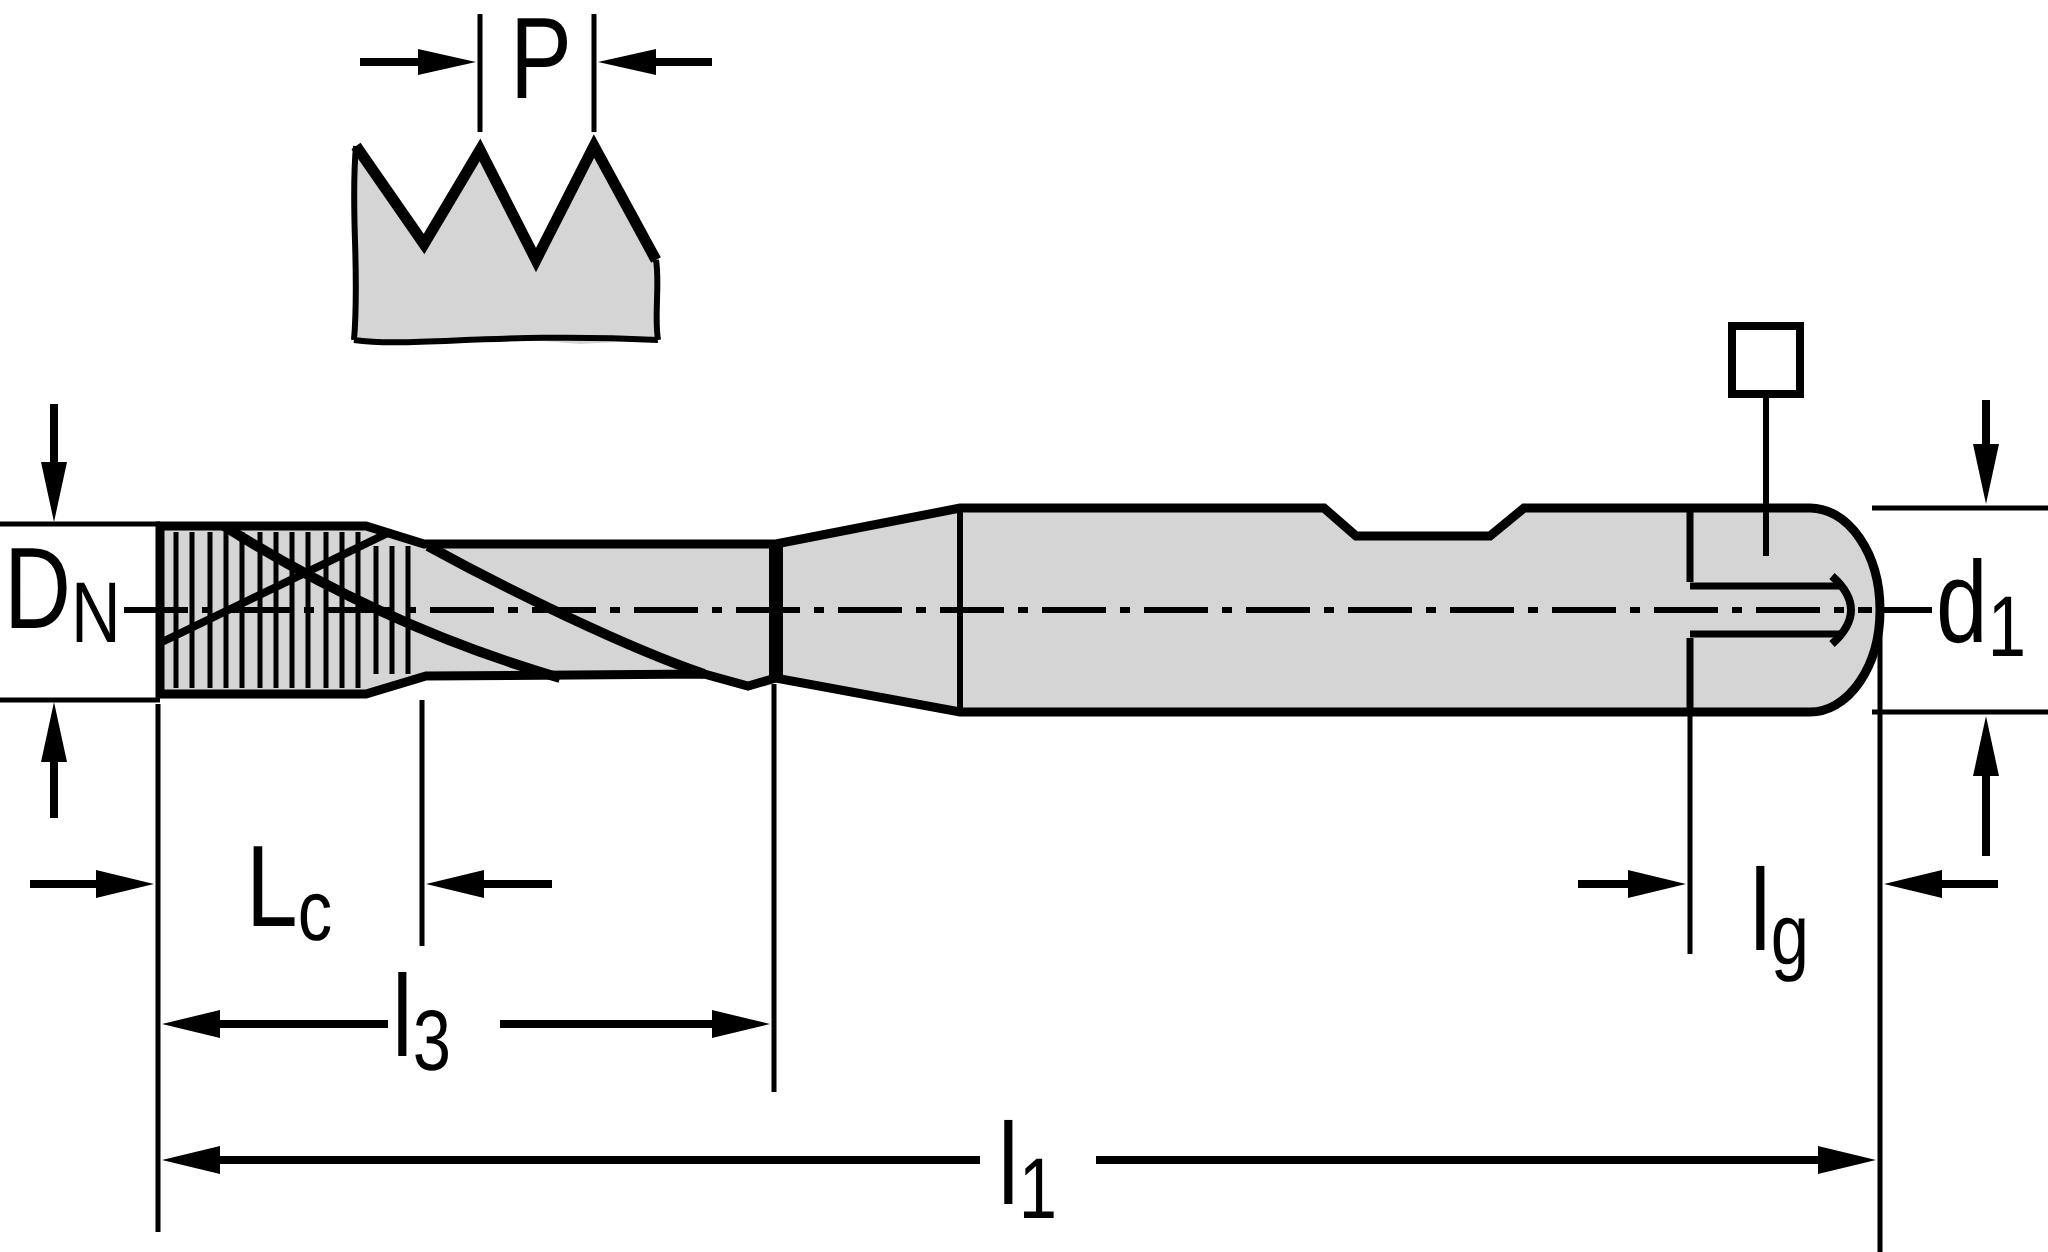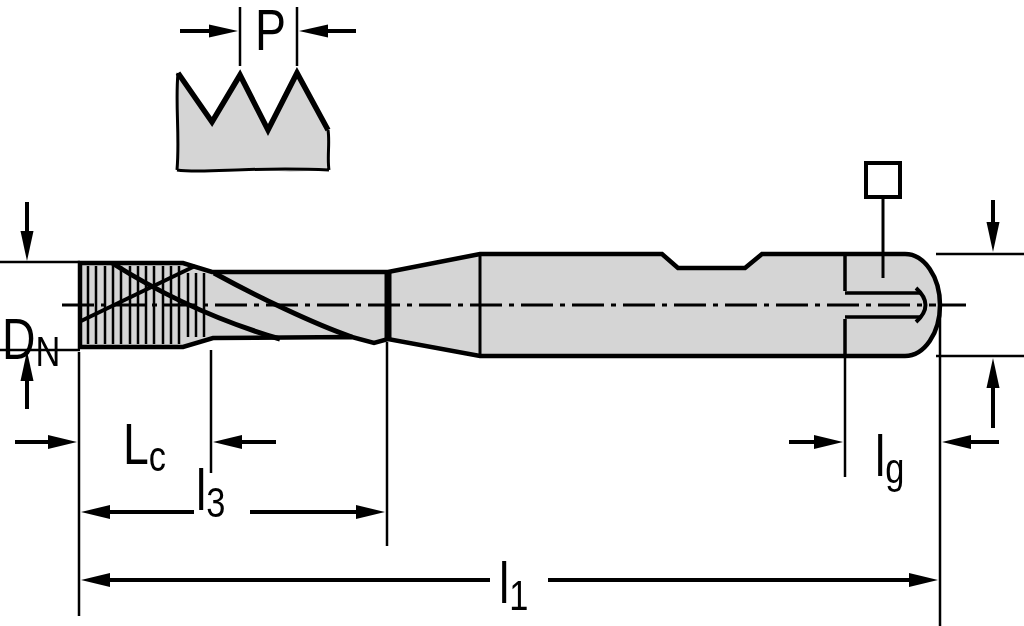--- a/index.html
+++ b/index.html
@@ -110,30 +110,33 @@
       <polygon points="81,580 110,573 110,587" fill="#000"></polygon>
       <polygon points="938,580 909,573 909,587" fill="#000"></polygon>
     </g>
 
   </svg>
 
   <div class="dim-label" style="left:255px; top:1px;">
     <span class="inner"><span class="lm">P</span><span class="ls"></span></span>
   </div>
 
-  <div class="dim-label" style="left:2px; top:266px;margin-top:44px;">
+  <div class="dim-label" style="left:2px; top:266px;">
     <span class="inner"><span class="lm">D</span><span class="ls">N</span></span>
   </div>
 
+  <div class="dim-label" style="left:968px; top:273px;">
+    <span class="inner"><span class="lm">d</span><span class="ls">1</span></span>
+  </div>
 
   <div class="dim-label" style="left:123px; top:415px;">
     <span class="inner"><span class="lm">L</span><span class="ls">c</span></span>
   </div>
 
-  <div class="dim-label" style="left:196px; top:461px;">
+  <div class="dim-label" style="left:196px; top:480px;">
     <span class="inner"><span class="lm">l</span><span class="ls">3</span></span>
   </div>
 
   <div class="dim-label" style="left:499px; top:554px;text-decoration:underline;">
     <span class="inner"><span class="lm">l</span><span class="ls">1</span></span>
   </div>
 
   <div class="dim-label" style="left:875px; top:413px;margin-top:14px;">
     <span class="inner"><span class="lm">l</span><span class="ls">g</span></span>
   </div>

